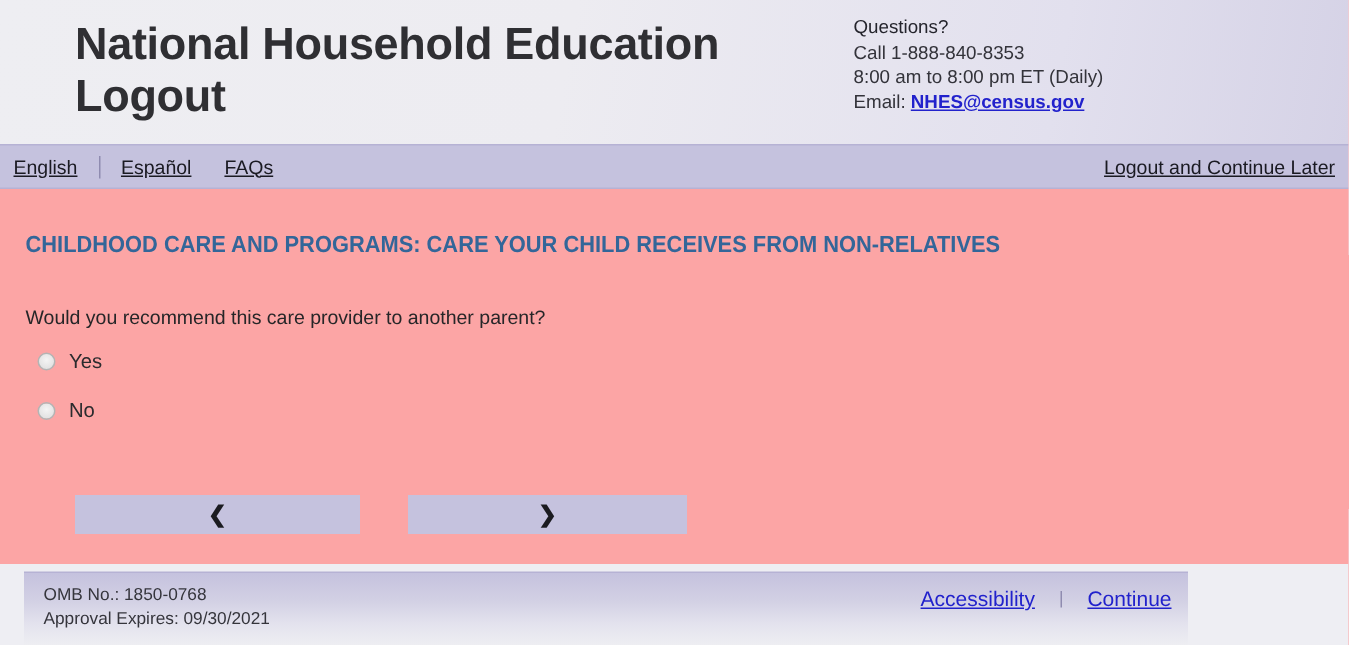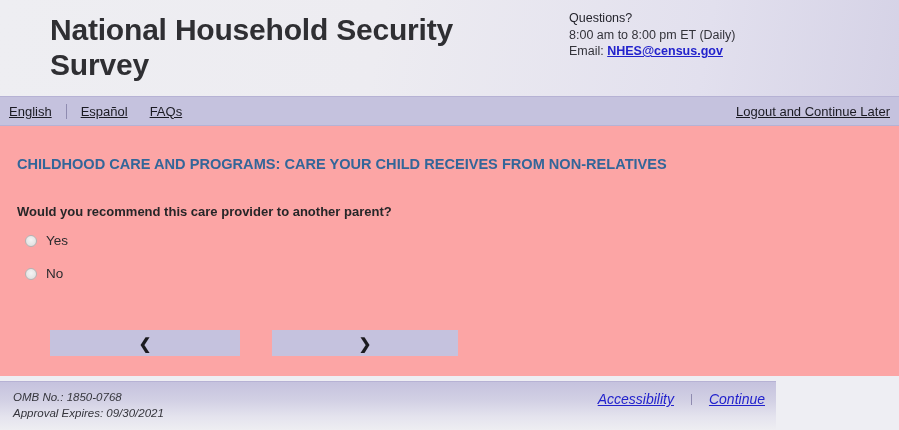--- a/index.html
+++ b/index.html
@@ -107,21 +107,21 @@
     font-stretch: condensed;
     transform: scaleX(0.94);
     transform-origin: left center;
     white-space: nowrap;
   }
   .question-text {
     position: absolute;
     left: 17px;
     top: 78px;
     font-size: 13px;
-    font-weight: bold;
+    font-weight: normal;
     color: #262628;
   }
   .radio-group {
     position: absolute;
     left: 25px;
     top: 104px;
   }
   .radio-row {
     display: flex;
     align-items: center;
@@ -170,27 +170,26 @@
   .chev {
     font-size: 15px;
     font-weight: bold;
     line-height: 1;
     color: #1b1b20;
   }
 
   
   .footer {
     position: absolute;
-    left: 0;
+    left: 16px;
     bottom: 0;
     width: 776px;
     height: 48px;
     background: linear-gradient(180deg, #c5c2de 0%, #d2d0e4 38%, #e4e3ee 72%, #eeeef2 100%);
     border-top: 1px solid #b6b2d4;
-    font-style: italic;
   }
   .footer-left {
     position: absolute;
     left: 13px;
     top: 8px;
     font-size: 11.5px;
     line-height: 15.5px;
     color: #35353c;
   }
   .footer-right {
@@ -210,24 +209,25 @@
     width: 1px;
     height: 11px;
     background: #8f8bb0;
     margin: 0 17px;
   }
 </style>
 </head>
 <body>
 
 <div class="header">
-  <div class="site-title">National Household Security Survey</div>
+  <div class="site-title">National Household Education Logout</div>
 
   <div class="contact-block">
     <div class="q-label">Questions?</div>
+    <div>Call 1-888-840-8353</div>
     <div>8:00 am to 8:00 pm ET (Daily)</div>
     <div class="email-line"><span>Email: </span><a href="#">NHES@census.gov</a></div>
   </div>
 </div>
 
 <div class="navbar">
   <div class="nav-left">
     <a href="#">English</a>
     <span class="nav-sep"></span>
     <a href="#">Español</a>

